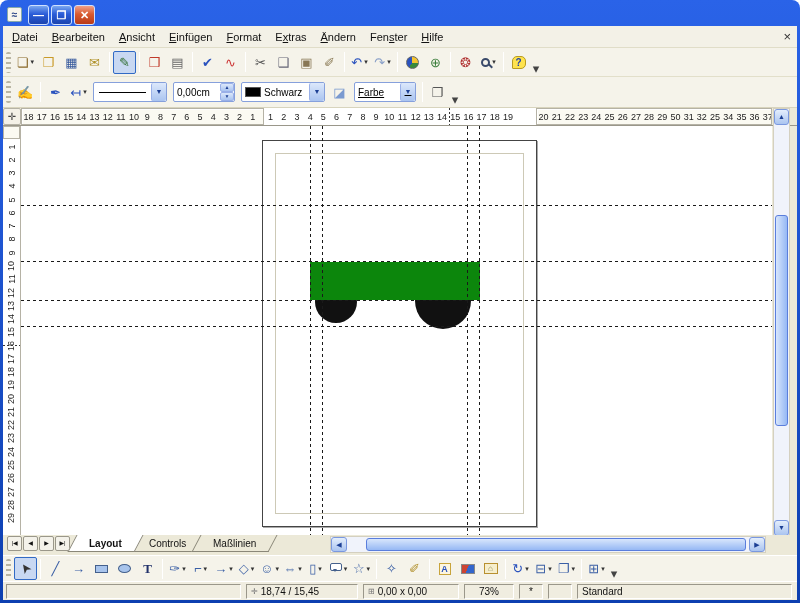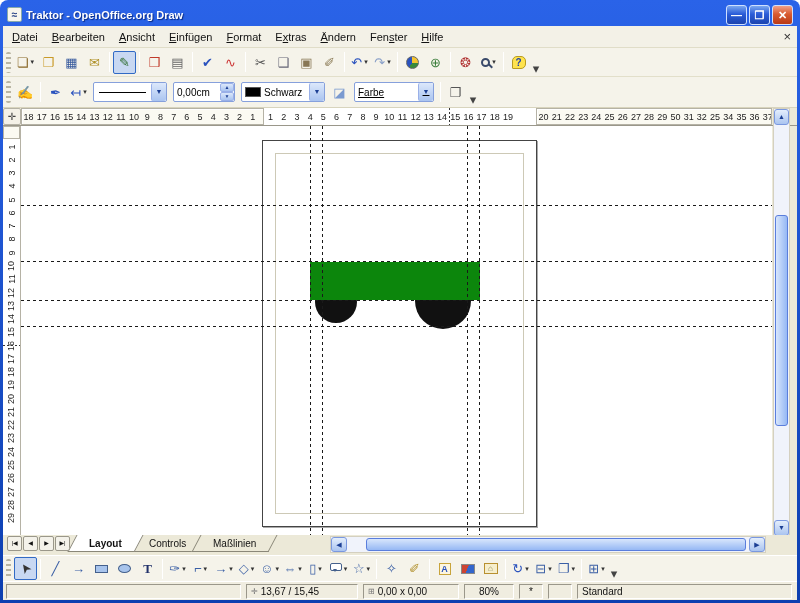--- a/index.html
+++ b/index.html
@@ -93,21 +93,20 @@
   #statusbar { top:555px; height:19px; background:#f0ede0; display:flex; align-items:center; font-size:10px; color:#111; padding:0 3px; border-top:1px solid #fff; }
   .seg { height:15px; border:1px solid; border-color:#9a978a #fff #fff #9a978a; margin-right:5px; display:flex; align-items:center; padding:0 4px; white-space:nowrap; overflow:hidden; }
   .seg .sicon { font-size:8px; color:#777; margin-right:3px; }
 </style>
 </head>
 <body>
 
 <div id="win">
   <div id="titlebar">
     <div id="app-icon">≈</div>
-    <div id="title-text">Traktor - OpenOffice.org Draw</div>
     <div class="winbtn">—</div>
     <div class="winbtn">❐</div>
     <div class="winbtn close">✕</div>
   </div>
 
   <div id="content">
     <div id="menubar" class="row">
       <span id="menu-items" style="display: flex;">
           <span class="menu-item"><u>D</u>atei</span>
           <span class="menu-item"><u>B</u>earbeiten</span>
@@ -226,21 +225,21 @@
           </span>
         </div>
         <div class="xsel" style="width: 84px;">
           <span class="swatch" style="background: rgb(0, 0, 0);"></span>
           <span class="selval">Schwarz</span>
           <span class="selbtn">▼</span>
         </div>
         <div class="tbtn">
           <span class="i-g" style="color: rgb(122, 154, 208);">◪</span>
         </div>
-        <div class="xsel" style="width: 80px; text-decoration: underline;">
+        <div class="xsel" style="width: 62px; text-decoration: underline;">
           <span class="selval">Farbe</span>
           <span class="selbtn">▼</span>
         </div>
         <div class="tsep"></div>
         <div class="tbtn">
           <span class="i-g" style="color: rgb(85, 85, 85);">❐</span>
         </div>
         <div class="tbtn small">
           <span class="i-g" style="color: rgb(68, 68, 68);">▾</span>
         </div>
@@ -551,28 +550,28 @@
         </div>
         <div class="tbtn small">
           <span class="i-g" style="color: rgb(68, 68, 68);">▾</span>
         </div>
       </div>
 
     <div id="statusbar" class="row">
       <div class="seg" style="width:235px;"></div>
       <div class="seg" style="width:112px;">
         <span class="sicon">✛</span>
-        <span>13,67 / 15,45</span>
+        <span>18,74 / 15,45</span>
       </div>
       <div class="seg" style="width:96px;">
         <span class="sicon">⊞</span>
         <span>0,00 x 0,00</span>
       </div>
       <div class="seg" style="width:50px;justify-content:center;">
-        <span>80%</span>
+        <span>73%</span>
       </div>
       <div class="seg" style="width:24px;justify-content:center;">
         <span>*</span>
       </div>
       <div class="seg" style="width:24px;"></div>
       <div class="seg" style="flex:1;margin-right:2px;">
         <span>Standard</span>
       </div>
     </div>
   </div>

